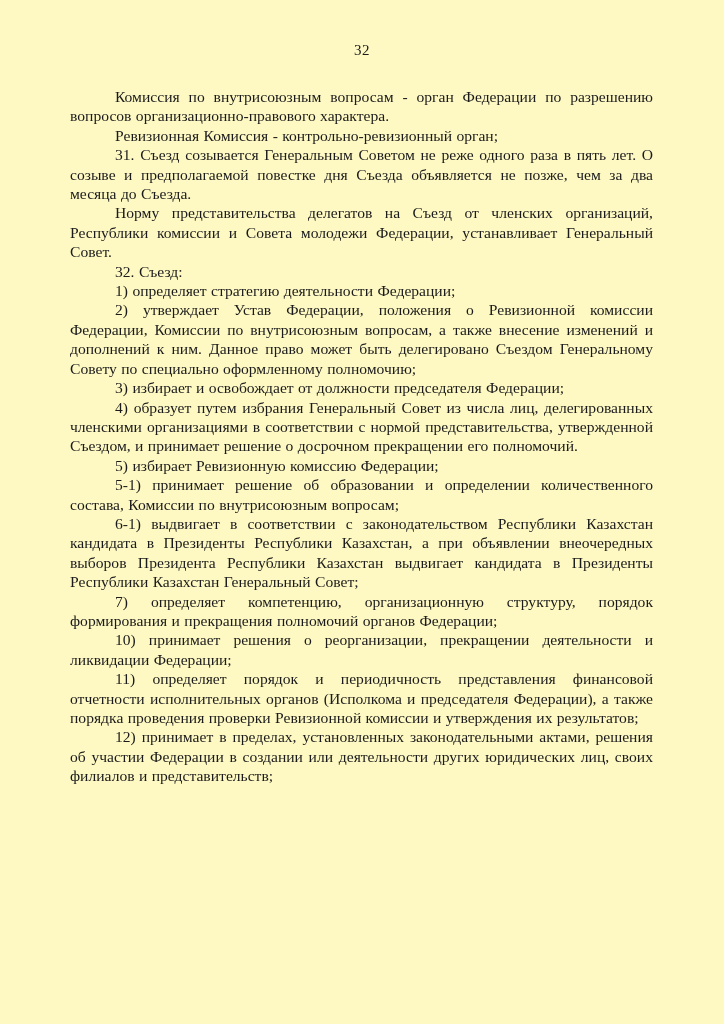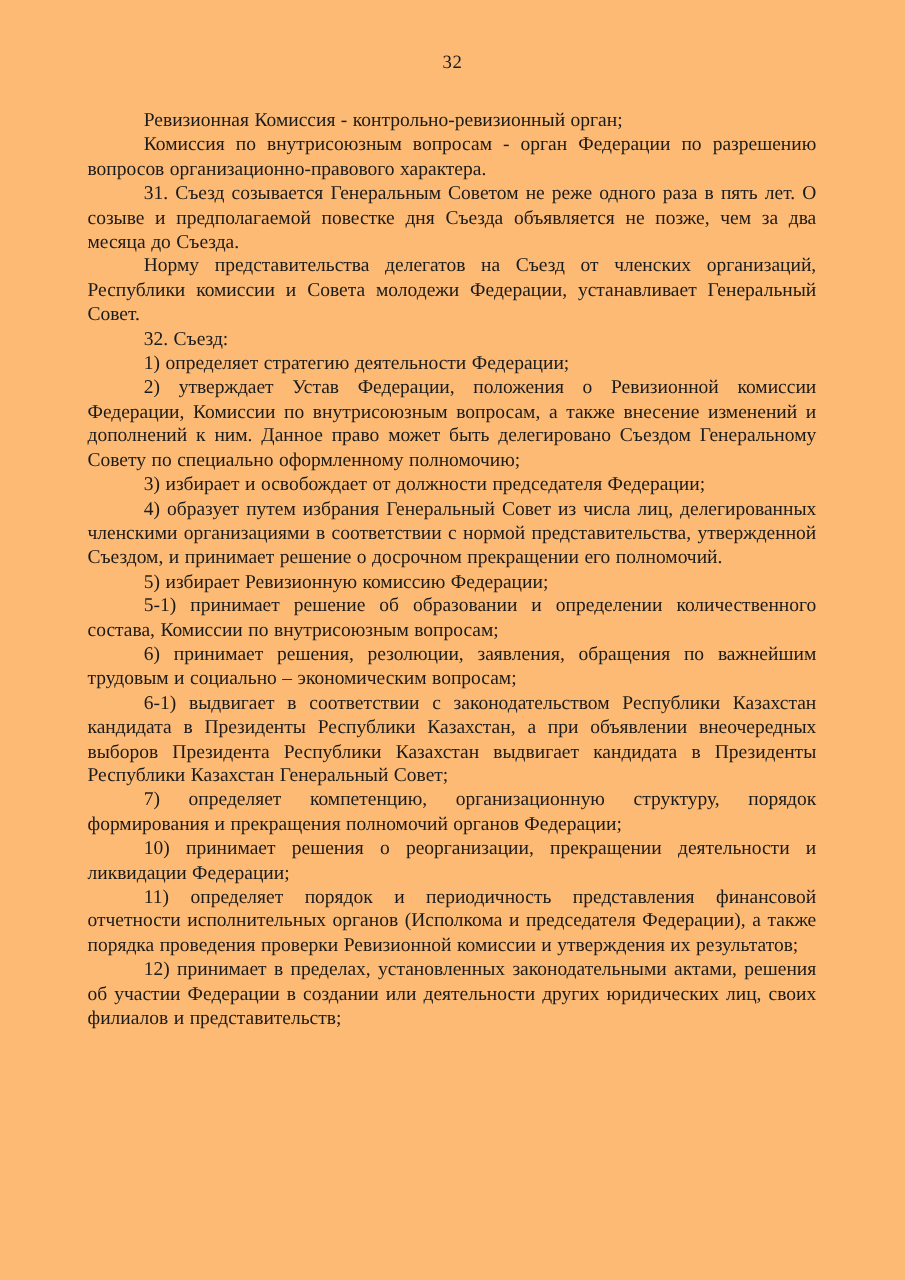--- a/index.html
+++ b/index.html
@@ -11,21 +11,21 @@
     width: 724px;
     height: 1024px;
     position: relative;
     overflow: hidden;
     font-family: "Liberation Serif", "DejaVu Serif", serif;
     color: #1b1b1b;
   }
   .page {
     position: absolute;
     inset: 0;
-    background: #fdba74;
+    background: #fef9c3;
   }
   .page-number {
     position: absolute;
     top: 42px;
     left: 0;
     width: 100%;
     text-align: center;
     font-size: 15px;
     line-height: 16px;
     letter-spacing: 0.5px;
@@ -45,31 +45,30 @@
     text-indent: 45px;
     word-spacing: 0.5px;
   }
 </style>
 </head>
 <body>
 
 <div class="page">
   <div class="page-number">32</div>
   <main class="text-block" id="paragraphs-container">
+      <p>Комиссия по внутрисоюзным вопросам - орган Федерации по разрешению вопросов организационно-правового характера.</p>
       <p>Ревизионная Комиссия - контрольно-ревизионный орган;</p>
-      <p>Комиссия по внутрисоюзным вопросам - орган Федерации по разрешению вопросов организационно-правового характера.</p>
       <p>31. Съезд созывается Генеральным Советом не реже одного раза в пять лет. О созыве и предполагаемой повестке дня Съезда объявляется не позже, чем за два месяца до Съезда.</p>
       <p>Норму представительства делегатов на Съезд от членских организаций, Республики комиссии и Совета молодежи Федерации, устанавливает Генеральный Совет.</p>
       <p>32. Съезд:</p>
       <p>1) определяет стратегию деятельности Федерации;</p>
       <p>2) утверждает Устав Федерации, положения о Ревизионной комиссии Федерации, Комиссии по внутрисоюзным вопросам, а также внесение изменений и дополнений к ним. Данное право может быть делегировано Съездом Генеральному Совету по специально оформленному полномочию;</p>
       <p>3) избирает и освобождает от должности председателя Федерации;</p>
       <p>4) образует путем избрания Генеральный Совет из числа лиц, делегированных членскими организациями в соответствии с нормой представительства, утвержденной Съездом, и принимает решение о досрочном прекращении его полномочий.</p>
       <p>5) избирает Ревизионную комиссию Федерации;</p>
       <p>5-1) принимает решение об образовании и определении количественного состава, Комиссии по внутрисоюзным вопросам;</p>
-      <p>6) принимает решения, резолюции, заявления, обращения по важнейшим трудовым и социально – экономическим вопросам;</p>
       <p>6-1) выдвигает в соответствии с законодательством Республики Казахстан кандидата в Президенты Республики Казахстан, а при объявлении внеочередных выборов Президента Республики Казахстан выдвигает кандидата в Президенты Республики Казахстан Генеральный Совет;</p>
       <p>7) определяет компетенцию, организационную структуру, порядок формирования и прекращения полномочий органов Федерации;</p>
       <p>10) принимает решения о реорганизации, прекращении деятельности и ликвидации Федерации;</p>
       <p>11) определяет порядок и периодичность представления финансовой отчетности исполнительных органов (Исполкома и председателя Федерации), а также порядка проведения проверки Ревизионной комиссии и утверждения их результатов;</p>
       <p>12) принимает в пределах, установленных законодательными актами, решения об участии Федерации в создании или деятельности других юридических лиц, своих филиалов и представительств;</p>
     </main>
 </div>
 
 </body></html>

